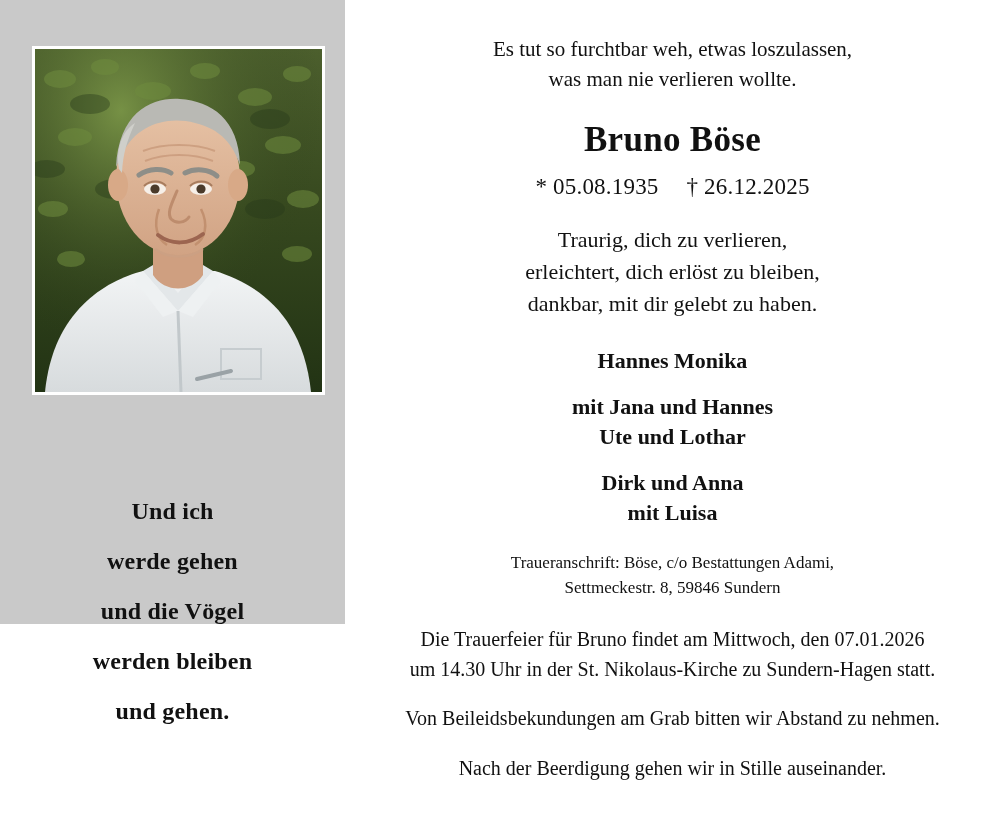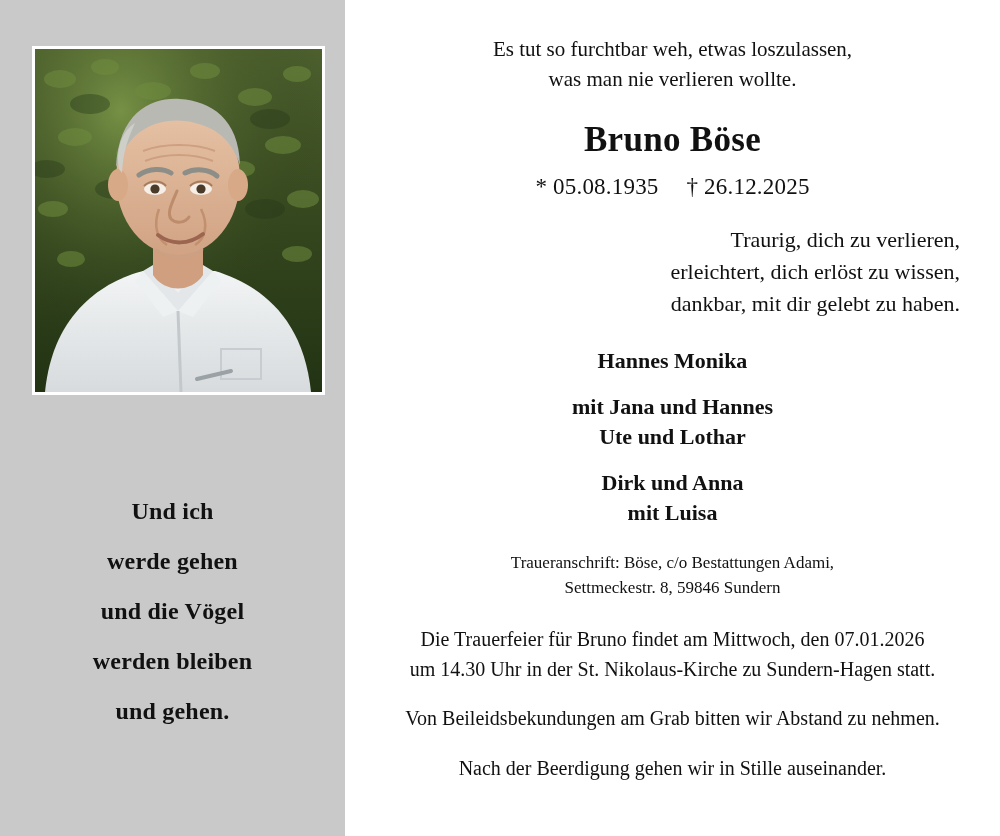--- a/index.html
+++ b/index.html
@@ -17,21 +17,21 @@
   .obituary {
     position: relative;
     width: 1000px;
     height: 836px;
     display: flex;
     box-sizing: border-box;
   }
   
   .left-panel {
     width: 345px;
-    height: 836px;
+    height: 624px;
     background: #c9c9c9;
     position: relative;
     flex: 0 0 345px;
     box-sizing: border-box;
   }
   .portrait-frame {
     position: absolute;
     left: 32px;
     top: 46px;
     width: 293px;
@@ -94,21 +94,20 @@
     letter-spacing: 0.2px;
   }
   .dates .sep {
     display: inline-block;
     width: 16px;
   }
   .second-verse {
     font-size: 22px;
     line-height: 32px;
     margin-top: 24px;
-    text-align: right;
   }
   .mourners {
     margin-top: 26px;
     font-weight: bold;
     font-size: 22px;
     line-height: 30px;
   }
   .mourner-group {
     margin-bottom: 16px;
   }
@@ -258,21 +257,21 @@
     <div class="deceased-name">Bruno Böse</div>
 
     <div class="dates">
       <span>* 05.08.1935</span>
       <span class="sep"></span>
       <span>† 26.12.2025</span>
     </div>
 
     <div class="second-verse">
       <div>Traurig, dich zu verlieren,</div>
-      <div>erleichtert, dich erlöst zu wissen,</div>
+      <div>erleichtert, dich erlöst zu bleiben,</div>
       <div>dankbar, mit dir gelebt zu haben.</div>
     </div>
 
     <div class="mourners">
       <div class="mourner-group">
         <div>Hannes Monika</div>
       </div>
       <div class="mourner-group">
         <div>mit Jana und Hannes</div>
         <div>Ute und Lothar</div>

